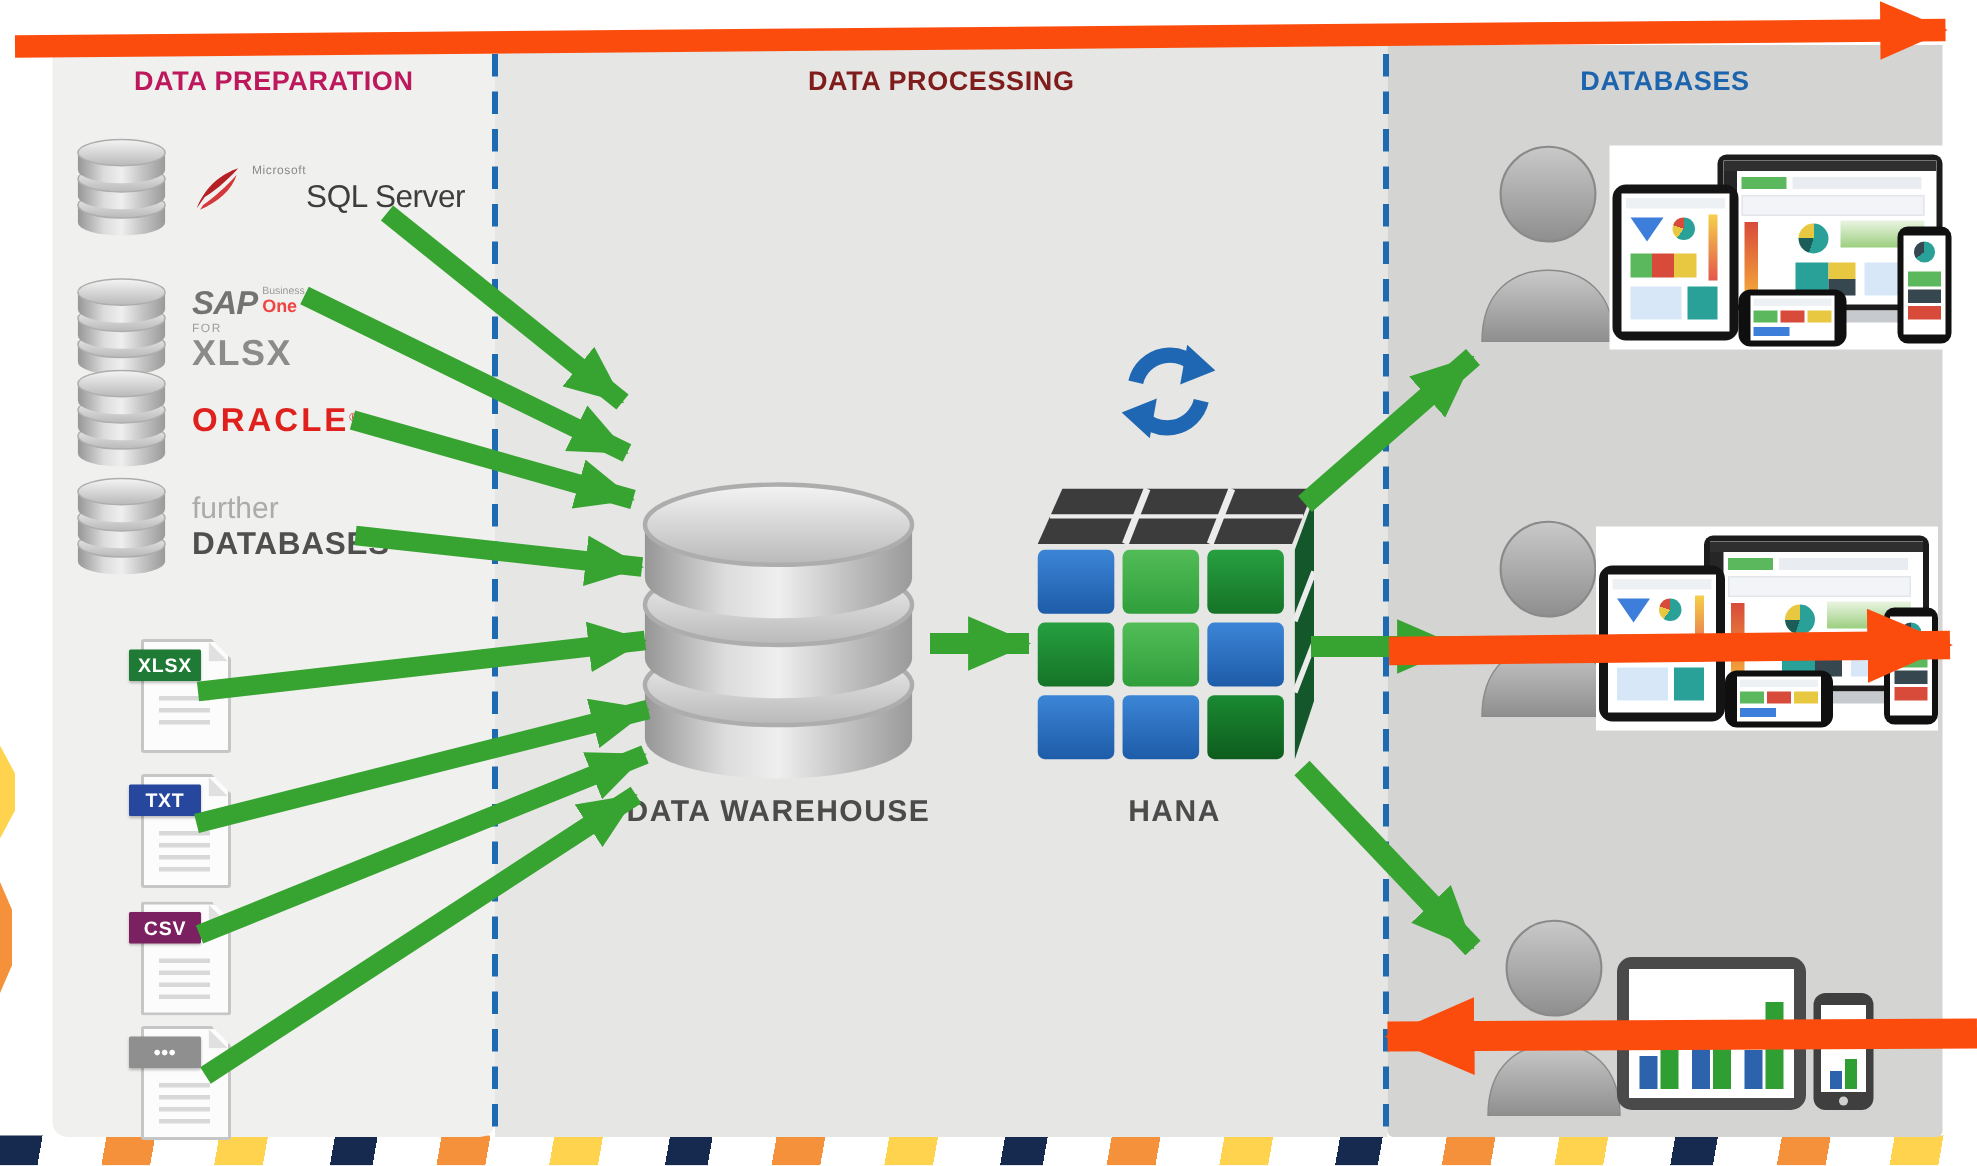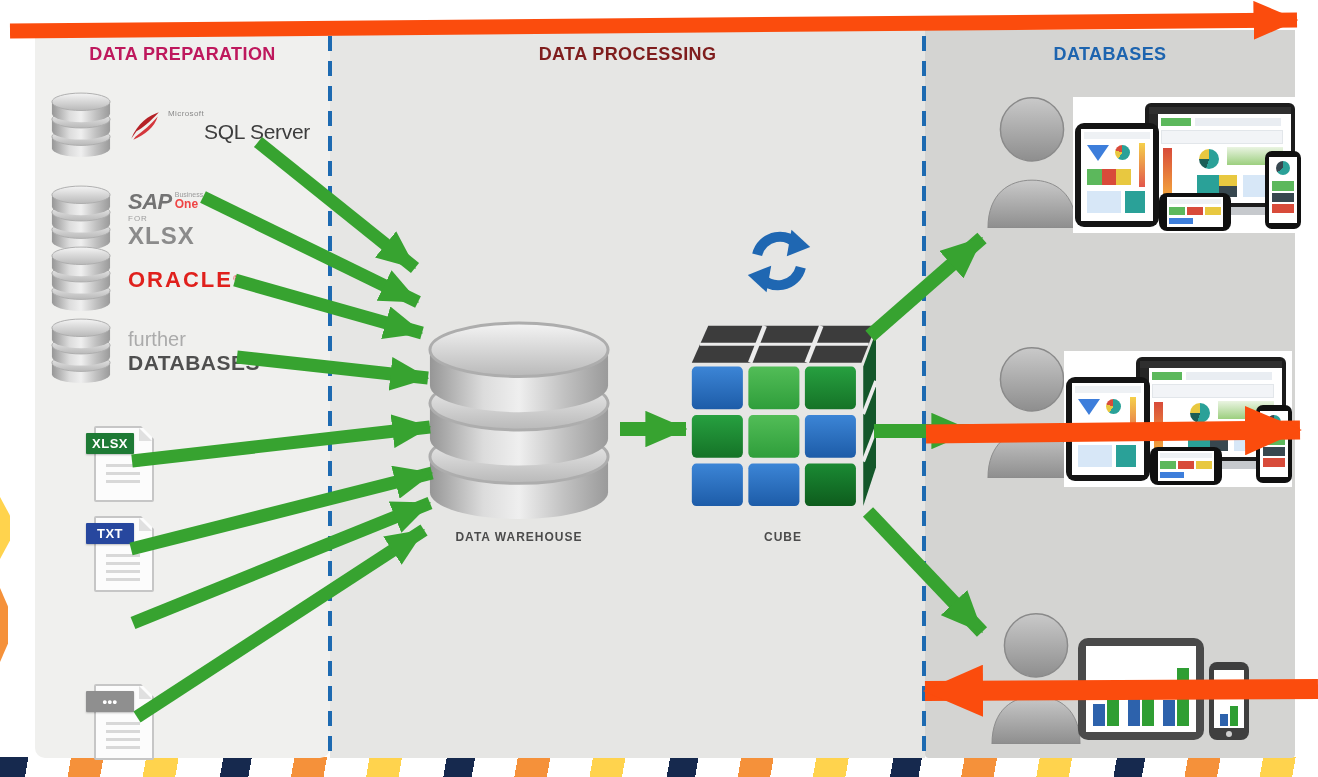--- a/index.html
+++ b/index.html
@@ -50,21 +50,21 @@
     clip-path:polygon(0 0,calc(100% - 13px) 0,100% 13px,100% 100%,0 100%);}
   .fold{position:absolute;right:0;top:0;width:13px;height:13px;background:#e0e0e0;
     clip-path:polygon(0 0,100% 100%,0 100%);}
   .pline{position:absolute;left:10px;width:34px;height:3px;background:#d8d8d8;}
   .pl1{top:36px}.pl2{top:44px}.pl3{top:52px}.pl4{top:60px}
   .band{position:absolute;left:0;top:9px;width:48px;height:21px;color:#fff;font-weight:700;
     font-size:13px;line-height:21px;text-align:center;letter-spacing:.5px;border-radius:1px;
     box-shadow:0 1px 2px rgba(0,0,0,.25);z-index:2;}
   
   .warehouse{position:absolute;left:424px;top:320px;width:190px;height:208px;z-index:10;}
-  .obj-label{position:absolute;z-index:10;font-weight:700;font-size:12px;letter-spacing:1px;text-align:center;}
+  .obj-label{position:absolute;z-index:10;font-weight:700;font-size:20px;letter-spacing:1px;text-align:center;}
   .lbl-wh{left:414px;width:210px;top:530px;}
   .lbl-cube{left:690px;width:186px;top:530px;}
   .refresh{position:absolute;left:740px;top:222px;width:78px;height:78px;z-index:10;}
   .cube{position:absolute;left:690px;top:320px;width:186px;height:190px;z-index:10;}
   
   .person{position:absolute;width:96px;height:134px;z-index:10;}
   .person-1{left:984px;top:94px;}
   .person-2{left:984px;top:344px;}
   .person-3{left:988px;top:610px;}
   .collage{position:absolute;width:228px;height:136px;background:#ffffff;z-index:11;}
@@ -263,20 +263,30 @@
   </div>
   <div class="file-item" style="top:424px">
     <div class="page">
       <i class="fold"></i>
       <i class="pline pl1"></i>
         <i class="pline pl2"></i>
         <i class="pline pl3"></i>
     </div>
     <div class="band" style="background: rgb(30, 122, 53);">XLSX</div>
   </div>
+  <div class="file-item" style="top:599px">
+    <div class="page">
+      <i class="fold"></i>
+      <i class="pline pl1"></i>
+        <i class="pline pl2"></i>
+        <i class="pline pl3"></i>
+        <i class="pline pl4"></i>
+    </div>
+    <div class="band" style="background: rgb(123, 32, 96);">CSV</div>
+  </div>
   <div class="file-item" style="top:682px">
     <div class="page">
       <i class="fold"></i>
       <i class="pline pl1"></i>
         <i class="pline pl2"></i>
         <i class="pline pl3"></i>
         <i class="pline pl4"></i>
     </div>
     <div class="band" style="background: rgb(143, 143, 143);">•••</div>
   </div>
@@ -304,21 +314,21 @@
     <rect x="2" y="48" width="56" height="44" rx="5" fill="url(#gCubeBlue)"></rect>
     <rect x="64" y="48" width="56" height="44" rx="5" fill="url(#gCubeLG)"></rect>
     <rect x="126" y="48" width="56" height="44" rx="5" fill="url(#gCubeDG)"></rect>
     <rect x="2" y="98" width="56" height="44" rx="5" fill="url(#gCubeDG)"></rect>
     <rect x="64" y="98" width="56" height="44" rx="5" fill="url(#gCubeLG)"></rect>
     <rect x="126" y="98" width="56" height="44" rx="5" fill="url(#gCubeBlue)"></rect>
     <rect x="2" y="148" width="56" height="44" rx="5" fill="url(#gCubeBlue)"></rect>
     <rect x="64" y="148" width="56" height="44" rx="5" fill="url(#gCubeBlue)"></rect>
     <rect x="126" y="148" width="56" height="44" rx="5" fill="url(#gCubeDG2)"></rect>
   </svg>
-  <div class="obj-label lbl-cube" style="color: rgb(75, 75, 75);">CUBE</div>
+  <div class="obj-label lbl-cube" style="color: rgb(75, 75, 75);">HANA</div>
 
   <svg class="person person-1" viewBox="0 0 100 140">
       <use href="#sym-person"></use>
     </svg>
   <svg class="person person-2" viewBox="0 0 100 140">
       <use href="#sym-person"></use>
     </svg>
   <svg class="person person-3" viewBox="0 0 100 140">
       <use href="#sym-person"></use>
     </svg>

